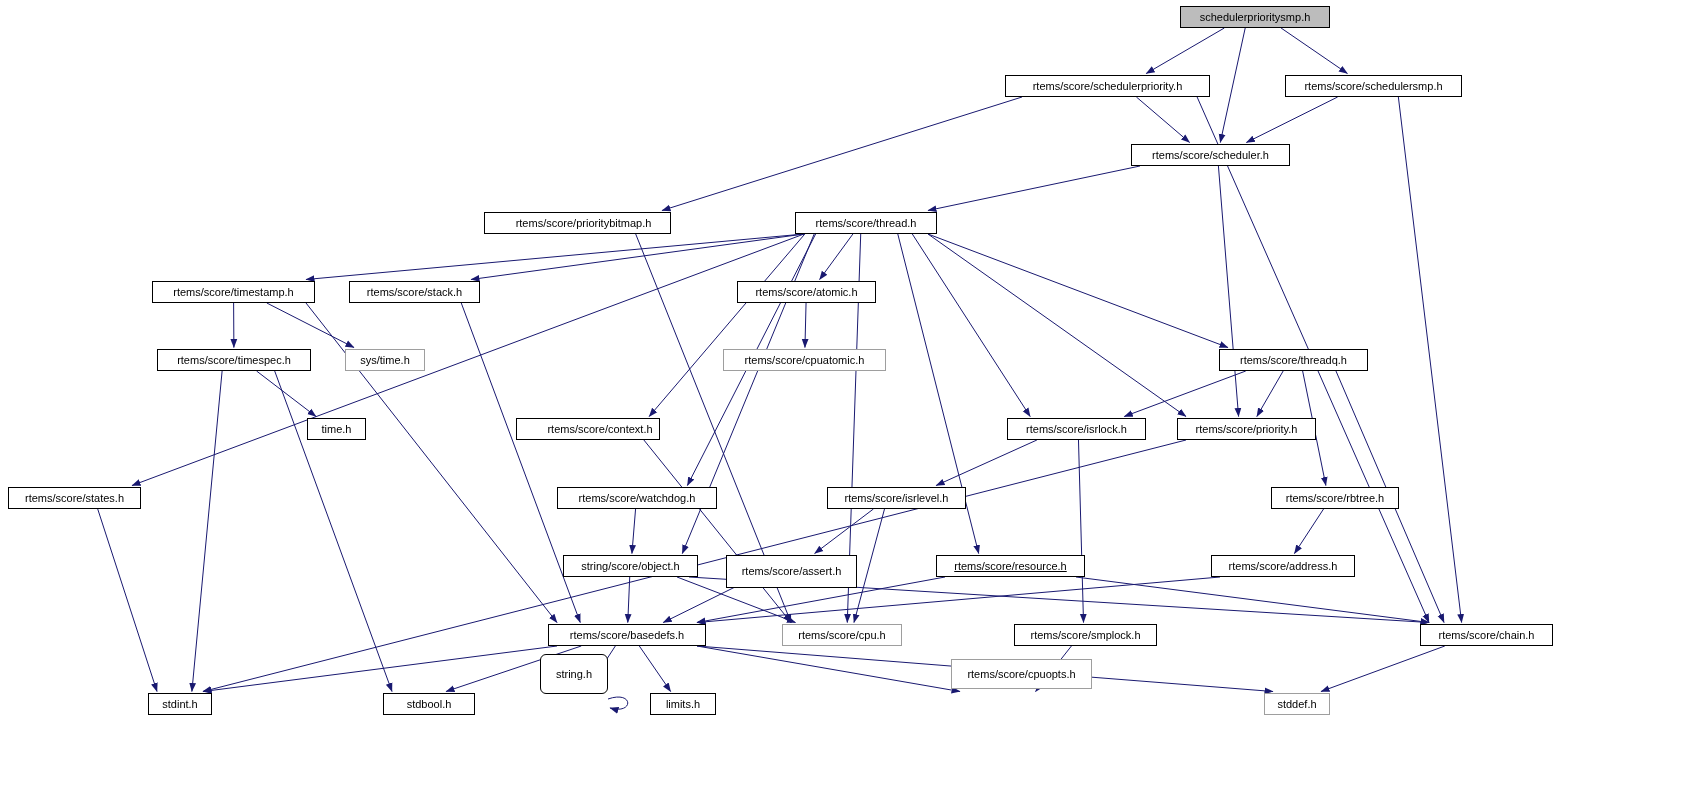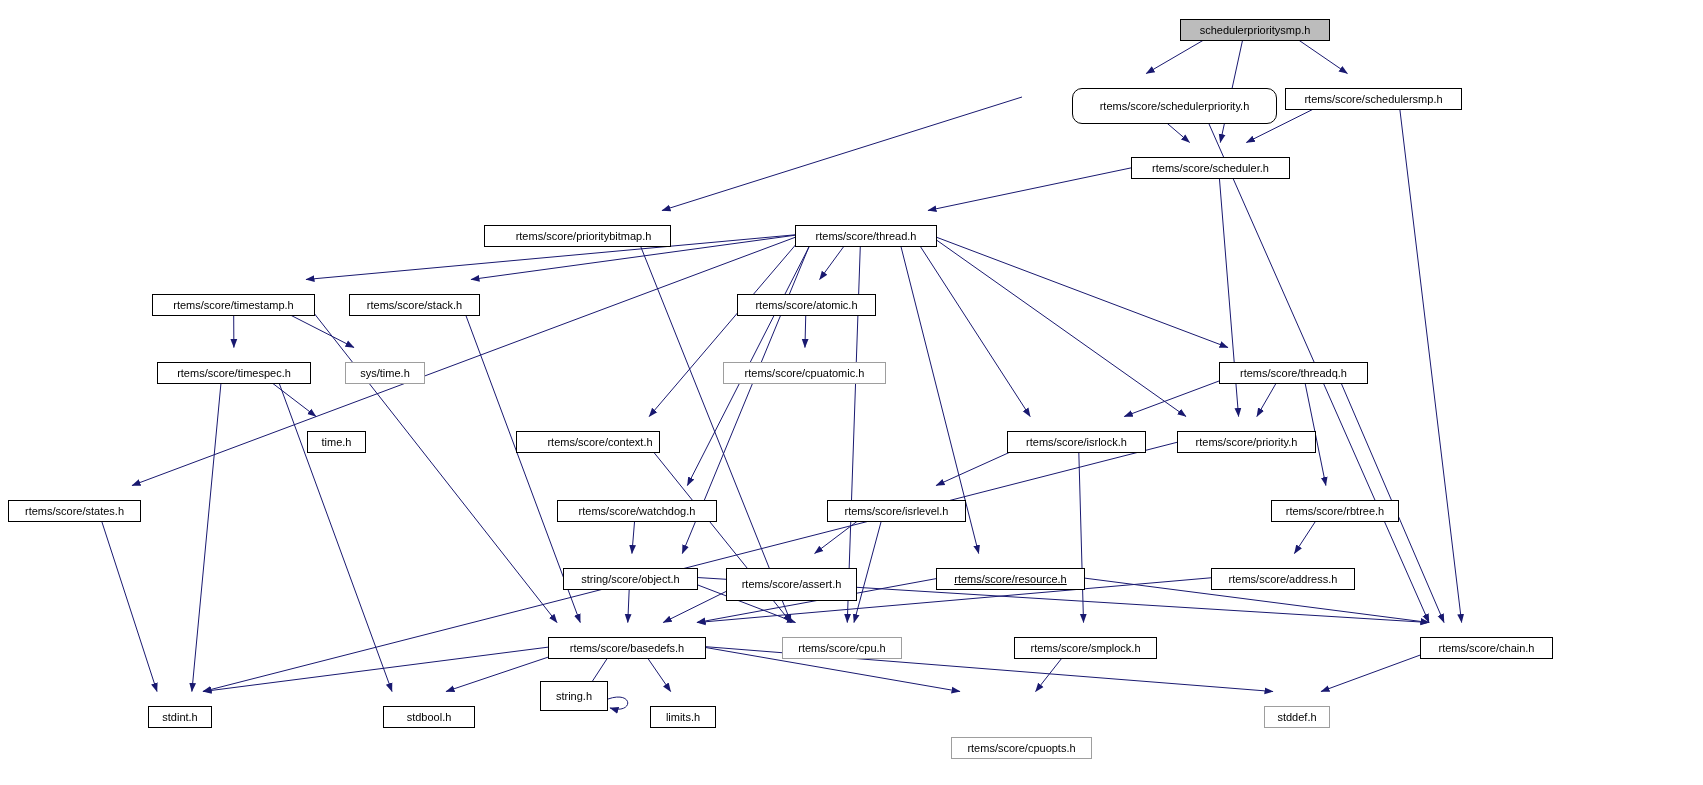--- a/index.html
+++ b/index.html
@@ -16,21 +16,20 @@
     display:flex;align-items:center;justify-content:center;
     box-sizing:border-box;
     background:#ffffff;
     border:1px solid #000000;
     color:#000000;
     font-size:11px;
     line-height:1;
     white-space:nowrap;
     cursor:pointer;
     z-index:2;
-    margin-top:13px;
   }
   .node.external{border-color:#9e9e9e;}
   .node.highlight{background:#bcbcbc;}
   .edge{fill:none;stroke-width:1;}
 </style>
 </head>
 <body>
 
 <div id="stage" style="background: rgb(255, 255, 255);">
   <svg id="edge-layer" width="1703" height="785" xmlns="http://www.w3.org/2000/svg">
@@ -97,21 +96,21 @@
         <path class="edge" stroke="#191970" marker-end="url(#arrow)" d="M 639.32 646 L 670.68 691.5"></path>
         <path class="edge" stroke="#191970" marker-end="url(#arrow)" d="M 697 646 L 960 691.5"></path>
         <path class="edge" stroke="#191970" marker-end="url(#arrow)" d="M 697 646 L 1273 691.5"></path>
         <path class="edge" stroke="#191970" marker-end="url(#arrow)" d="M 1071.42 646 L 1035.58 691.5"></path>
         <path class="edge" stroke="#191970" marker-end="url(#arrow)" d="M 1444.81 646 L 1321 691.5"></path>
         <path class="edge" stroke="#191970" marker-end="url(#arrow)" d="M 608 699 C 634 690 634 715 610 708"></path>
       </g>
   </svg>
   <div id="node-layer">
       <div class="node highlight" style="left: 1180px; top: 6px; width: 150px; height: 22px; background: rgb(188, 188, 188);">schedulerprioritysmp.h</div>
-      <div class="node" style="left: 1072px; top: 75px; width: 205px; height: 36px; border-radius: 10px;">rtems/score/schedulerpriority.h</div>
+      <div class="node" style="left: 1005px; top: 75px; width: 205px; height: 22px;">rtems/score/schedulerpriority.h</div>
       <div class="node" style="left: 1285px; top: 75px; width: 177px; height: 22px;">rtems/score/schedulersmp.h</div>
       <div class="node" style="left: 1131px; top: 144px; width: 159px; height: 22px;">rtems/score/scheduler.h</div>
       <div class="node" style="left: 484px; top: 212px; width: 187px; height: 22px; padding-left: 12px;">rtems/score/prioritybitmap.h</div>
       <div class="node" style="left: 795px; top: 212px; width: 142px; height: 22px;">rtems/score/thread.h</div>
       <div class="node" style="left: 152px; top: 281px; width: 163px; height: 22px;">rtems/score/timestamp.h</div>
       <div class="node" style="left: 349px; top: 281px; width: 131px; height: 22px;">rtems/score/stack.h</div>
       <div class="node" style="left: 737px; top: 281px; width: 139px; height: 22px;">rtems/score/atomic.h</div>
       <div class="node" style="left: 157px; top: 349px; width: 154px; height: 22px;">rtems/score/timespec.h</div>
       <div class="node external" style="left: 345px; top: 349px; width: 80px; height: 22px; border-color: rgb(158, 158, 158);">sys/time.h</div>
       <div class="node external" style="left: 723px; top: 349px; width: 163px; height: 22px; border-color: rgb(158, 158, 158);">rtems/score/cpuatomic.h</div>
@@ -127,18 +126,18 @@
       <div class="node" style="left: 563px; top: 555px; width: 135px; height: 22px;">string/score/object.h</div>
       <div class="node" style="left: 726px; top: 555px; width: 131px; height: 33px;">rtems/score/assert.h</div>
       <div class="node" style="left: 936px; top: 555px; width: 149px; height: 22px; text-decoration: underline;">rtems/score/resource.h</div>
       <div class="node" style="left: 1211px; top: 555px; width: 144px; height: 22px;">rtems/score/address.h</div>
       <div class="node" style="left: 548px; top: 624px; width: 158px; height: 22px;">rtems/score/basedefs.h</div>
       <div class="node external" style="left: 782px; top: 624px; width: 120px; height: 22px; border-color: rgb(158, 158, 158);">rtems/score/cpu.h</div>
       <div class="node" style="left: 1014px; top: 624px; width: 143px; height: 22px;">rtems/score/smplock.h</div>
       <div class="node" style="left: 1420px; top: 624px; width: 133px; height: 22px;">rtems/score/chain.h</div>
       <div class="node" style="left: 148px; top: 693px; width: 64px; height: 22px;">stdint.h</div>
       <div class="node" style="left: 383px; top: 693px; width: 92px; height: 22px; text-align: right;">stdbool.h</div>
-      <div class="node" style="left: 540px; top: 668px; width: 68px; height: 30px;">string.h</div>
+      <div class="node" style="left: 540px; top: 654px; width: 68px; height: 40px; border-radius: 6px;">string.h</div>
       <div class="node" style="left: 650px; top: 693px; width: 66px; height: 22px;">limits.h</div>
-      <div class="node external" style="left: 951px; top: 724px; width: 141px; height: 22px; border-color: rgb(158, 158, 158);">rtems/score/cpuopts.h</div>
+      <div class="node external" style="left: 951px; top: 659px; width: 141px; height: 30px; border-color: rgb(158, 158, 158);">rtems/score/cpuopts.h</div>
       <div class="node external" style="left: 1264px; top: 693px; width: 66px; height: 22px; border-color: rgb(158, 158, 158);">stddef.h</div>
     </div>
 </div>
 
 </body></html>

